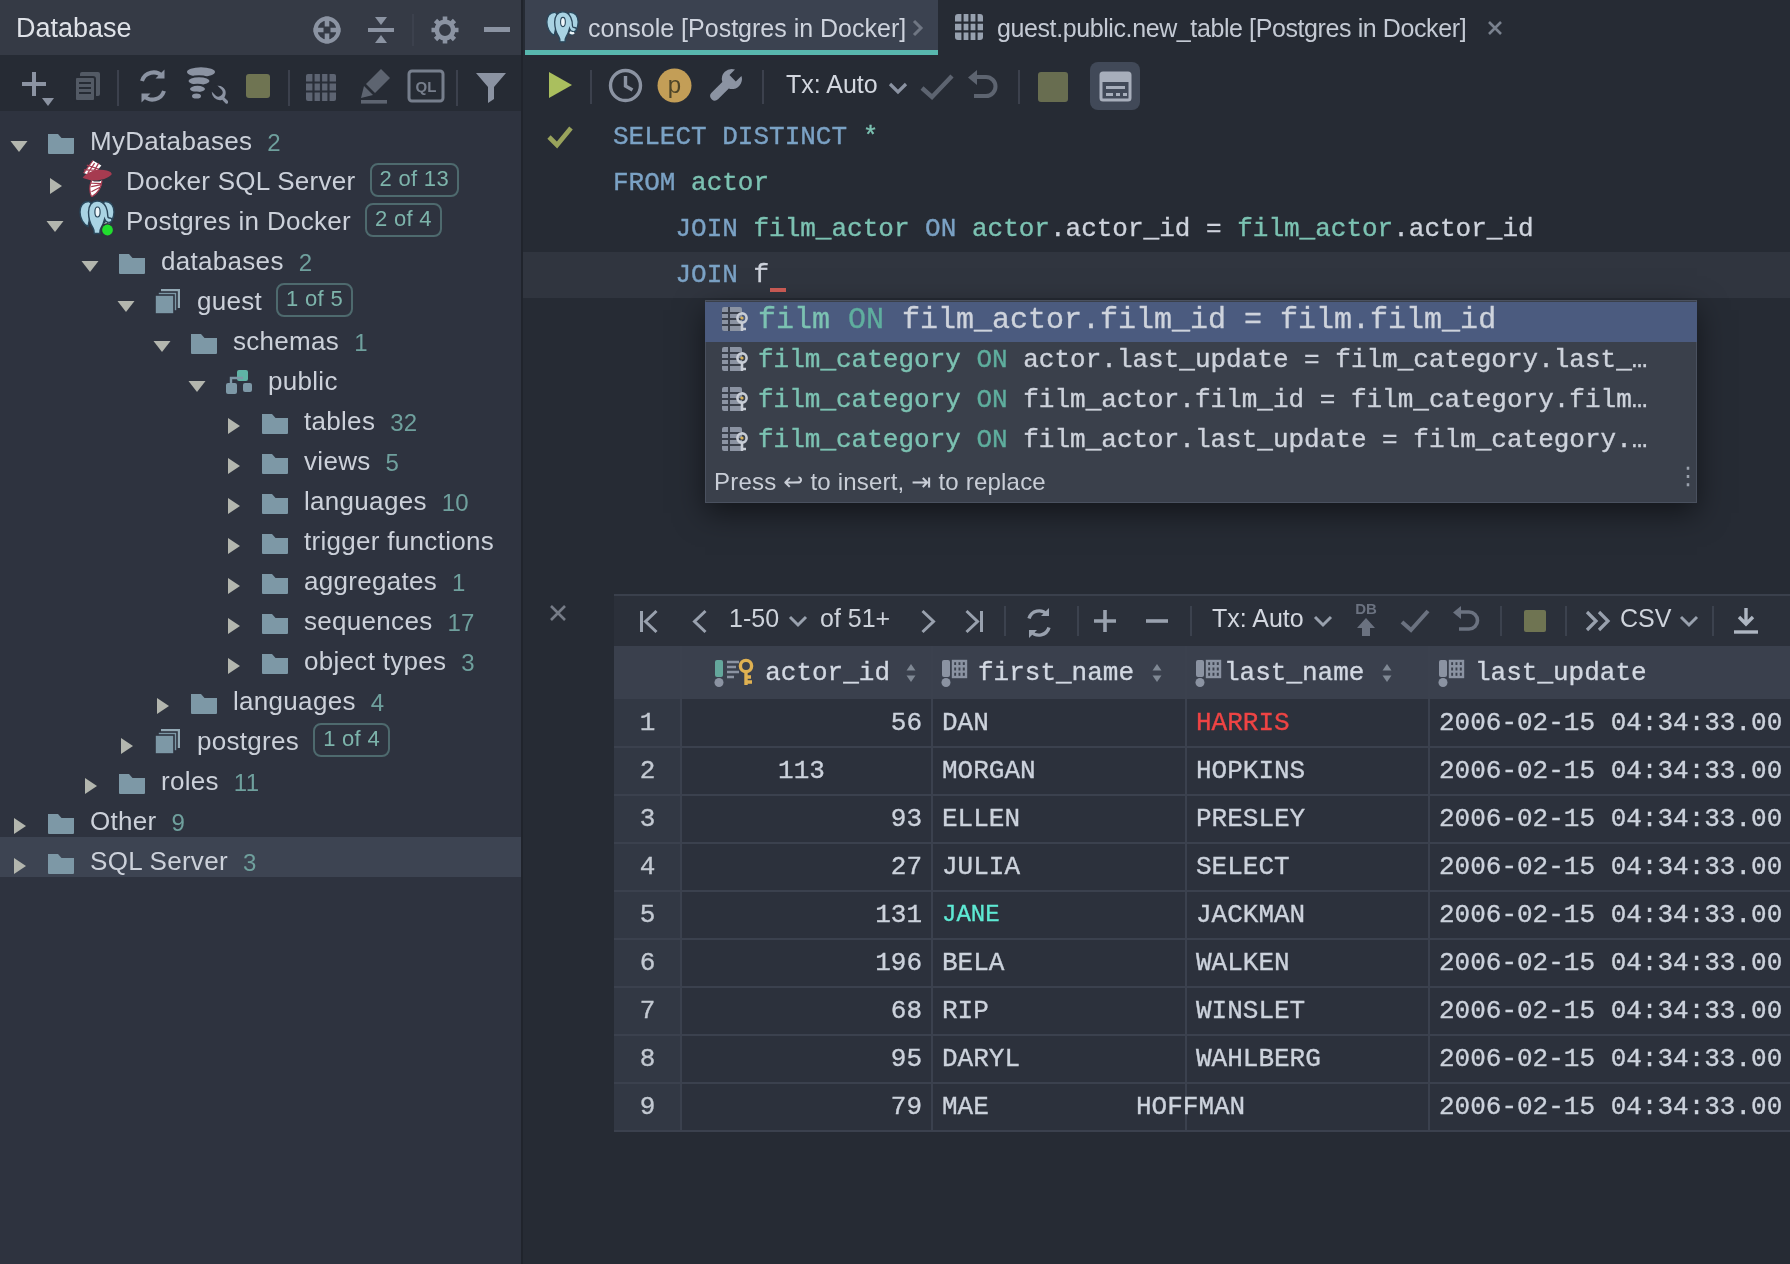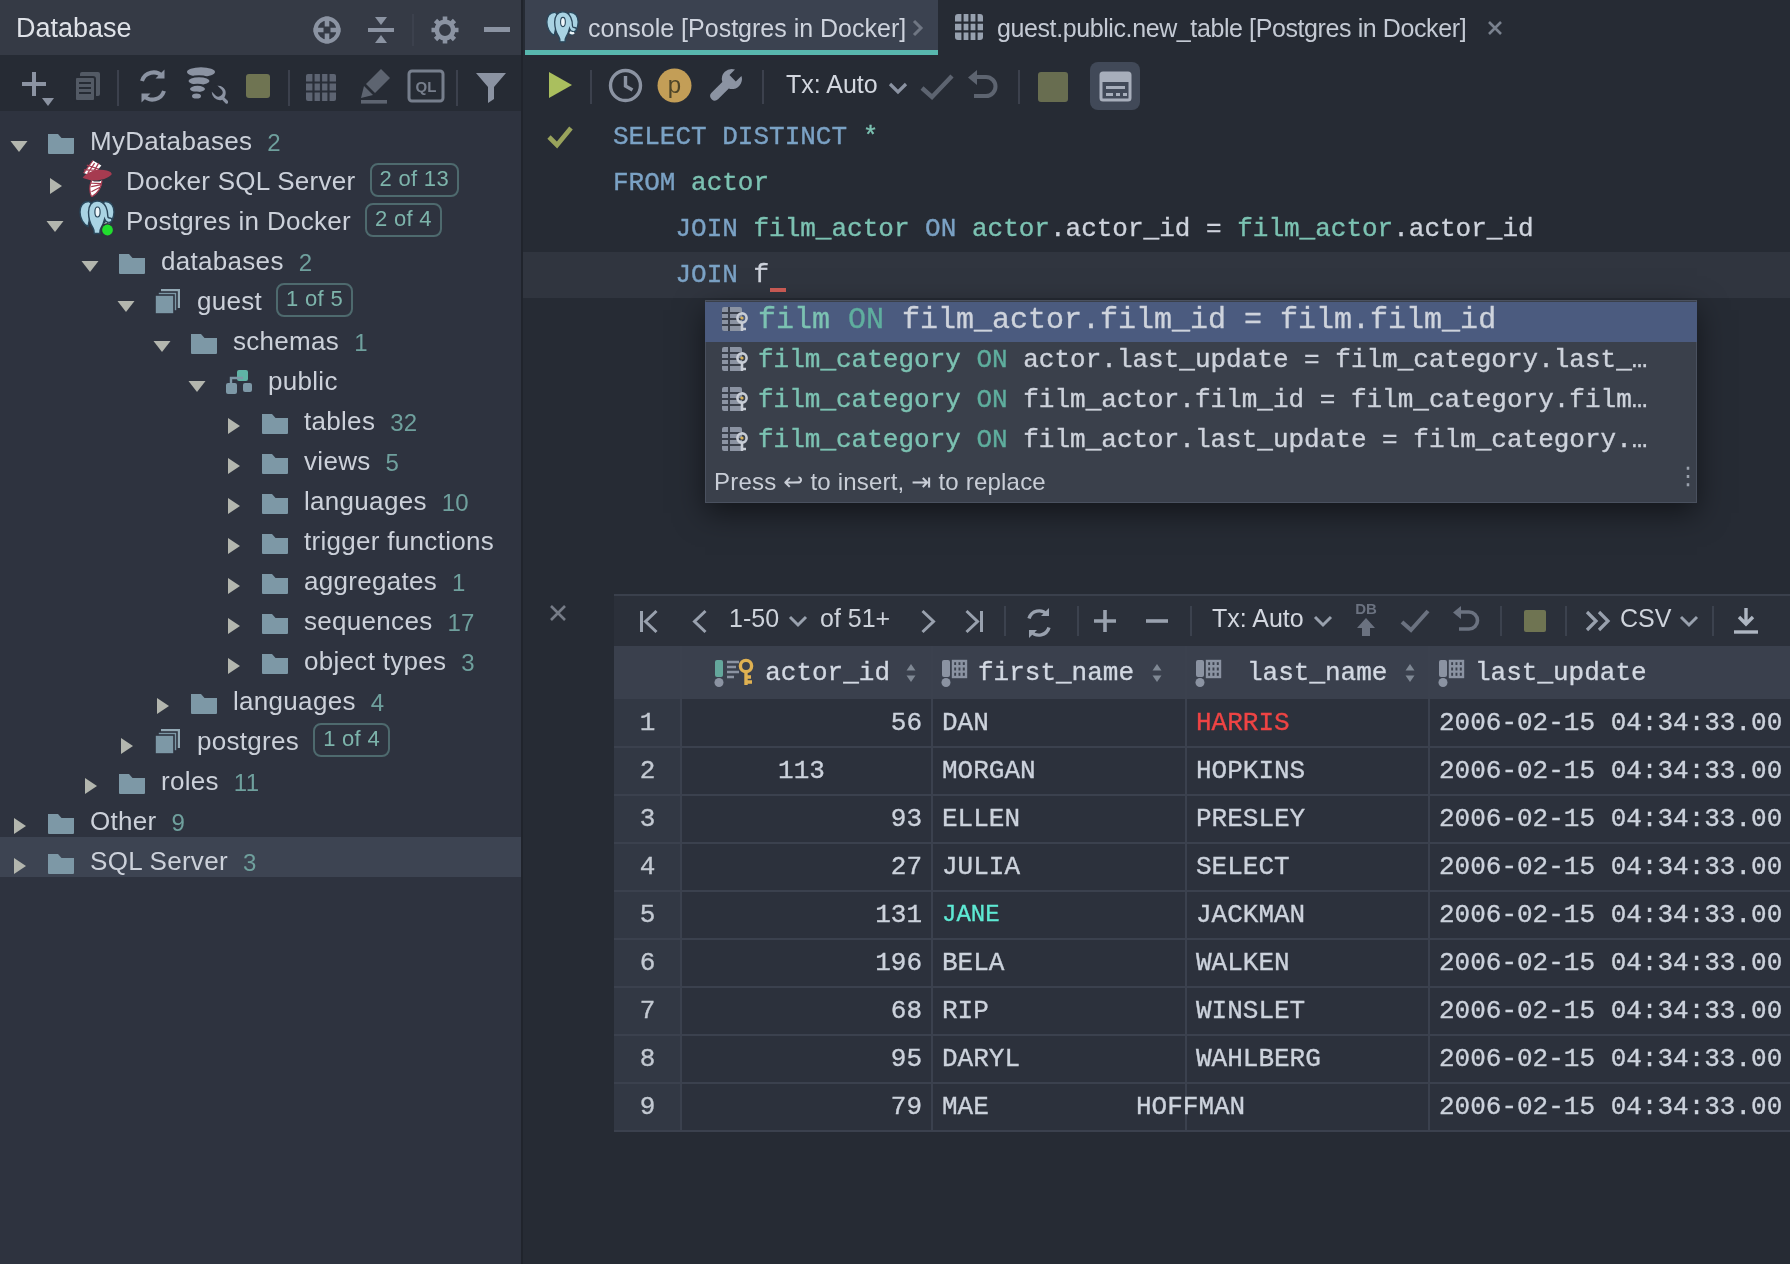--- a/index.html
+++ b/index.html
@@ -639,21 +639,21 @@
   </div>
 <div class="hdrcell" style="left:1194px;top:646px;height:53px">
     <svg width="28" height="30" viewBox="0 0 28 30" style="flex:none">
 <rect x="2" y="2" width="8" height="17" rx="2" fill="#8b93a2"></rect>
 <circle cx="6" cy="24.5" r="4.5" fill="#8b93a2"></circle>
 <g stroke="#8b93a2" stroke-width="2.4" fill="none">
         <rect x="13" y="3" width="13" height="16"></rect>
         <path d="M13 8.3h13M13 13.6h13M17.3 3v16M21.6 3v16"></path>
       </g>
     </svg>
-    <span style="margin-left:25px">last_name</span>
+    <span style="margin-left:2px">last_name</span>
     <span style="width:14px"></span>
     <svg width="18" height="26" viewBox="0 0 18 26" style="flex:none">
       <path d="M9 4l4.5 6.5h-9z" fill="#7f8894"></path>
       <path d="M9 22l4.5-6.5h-9z" fill="#7f8894"></path>
     </svg>
   </div>
 <div class="hdrcell" style="left:1437px;top:646px;height:53px">
     <svg width="28" height="30" viewBox="0 0 28 30" style="flex:none">
 <rect x="2" y="2" width="8" height="17" rx="2" fill="#8b93a2"></rect>
 <circle cx="6" cy="24.5" r="4.5" fill="#8b93a2"></circle>

